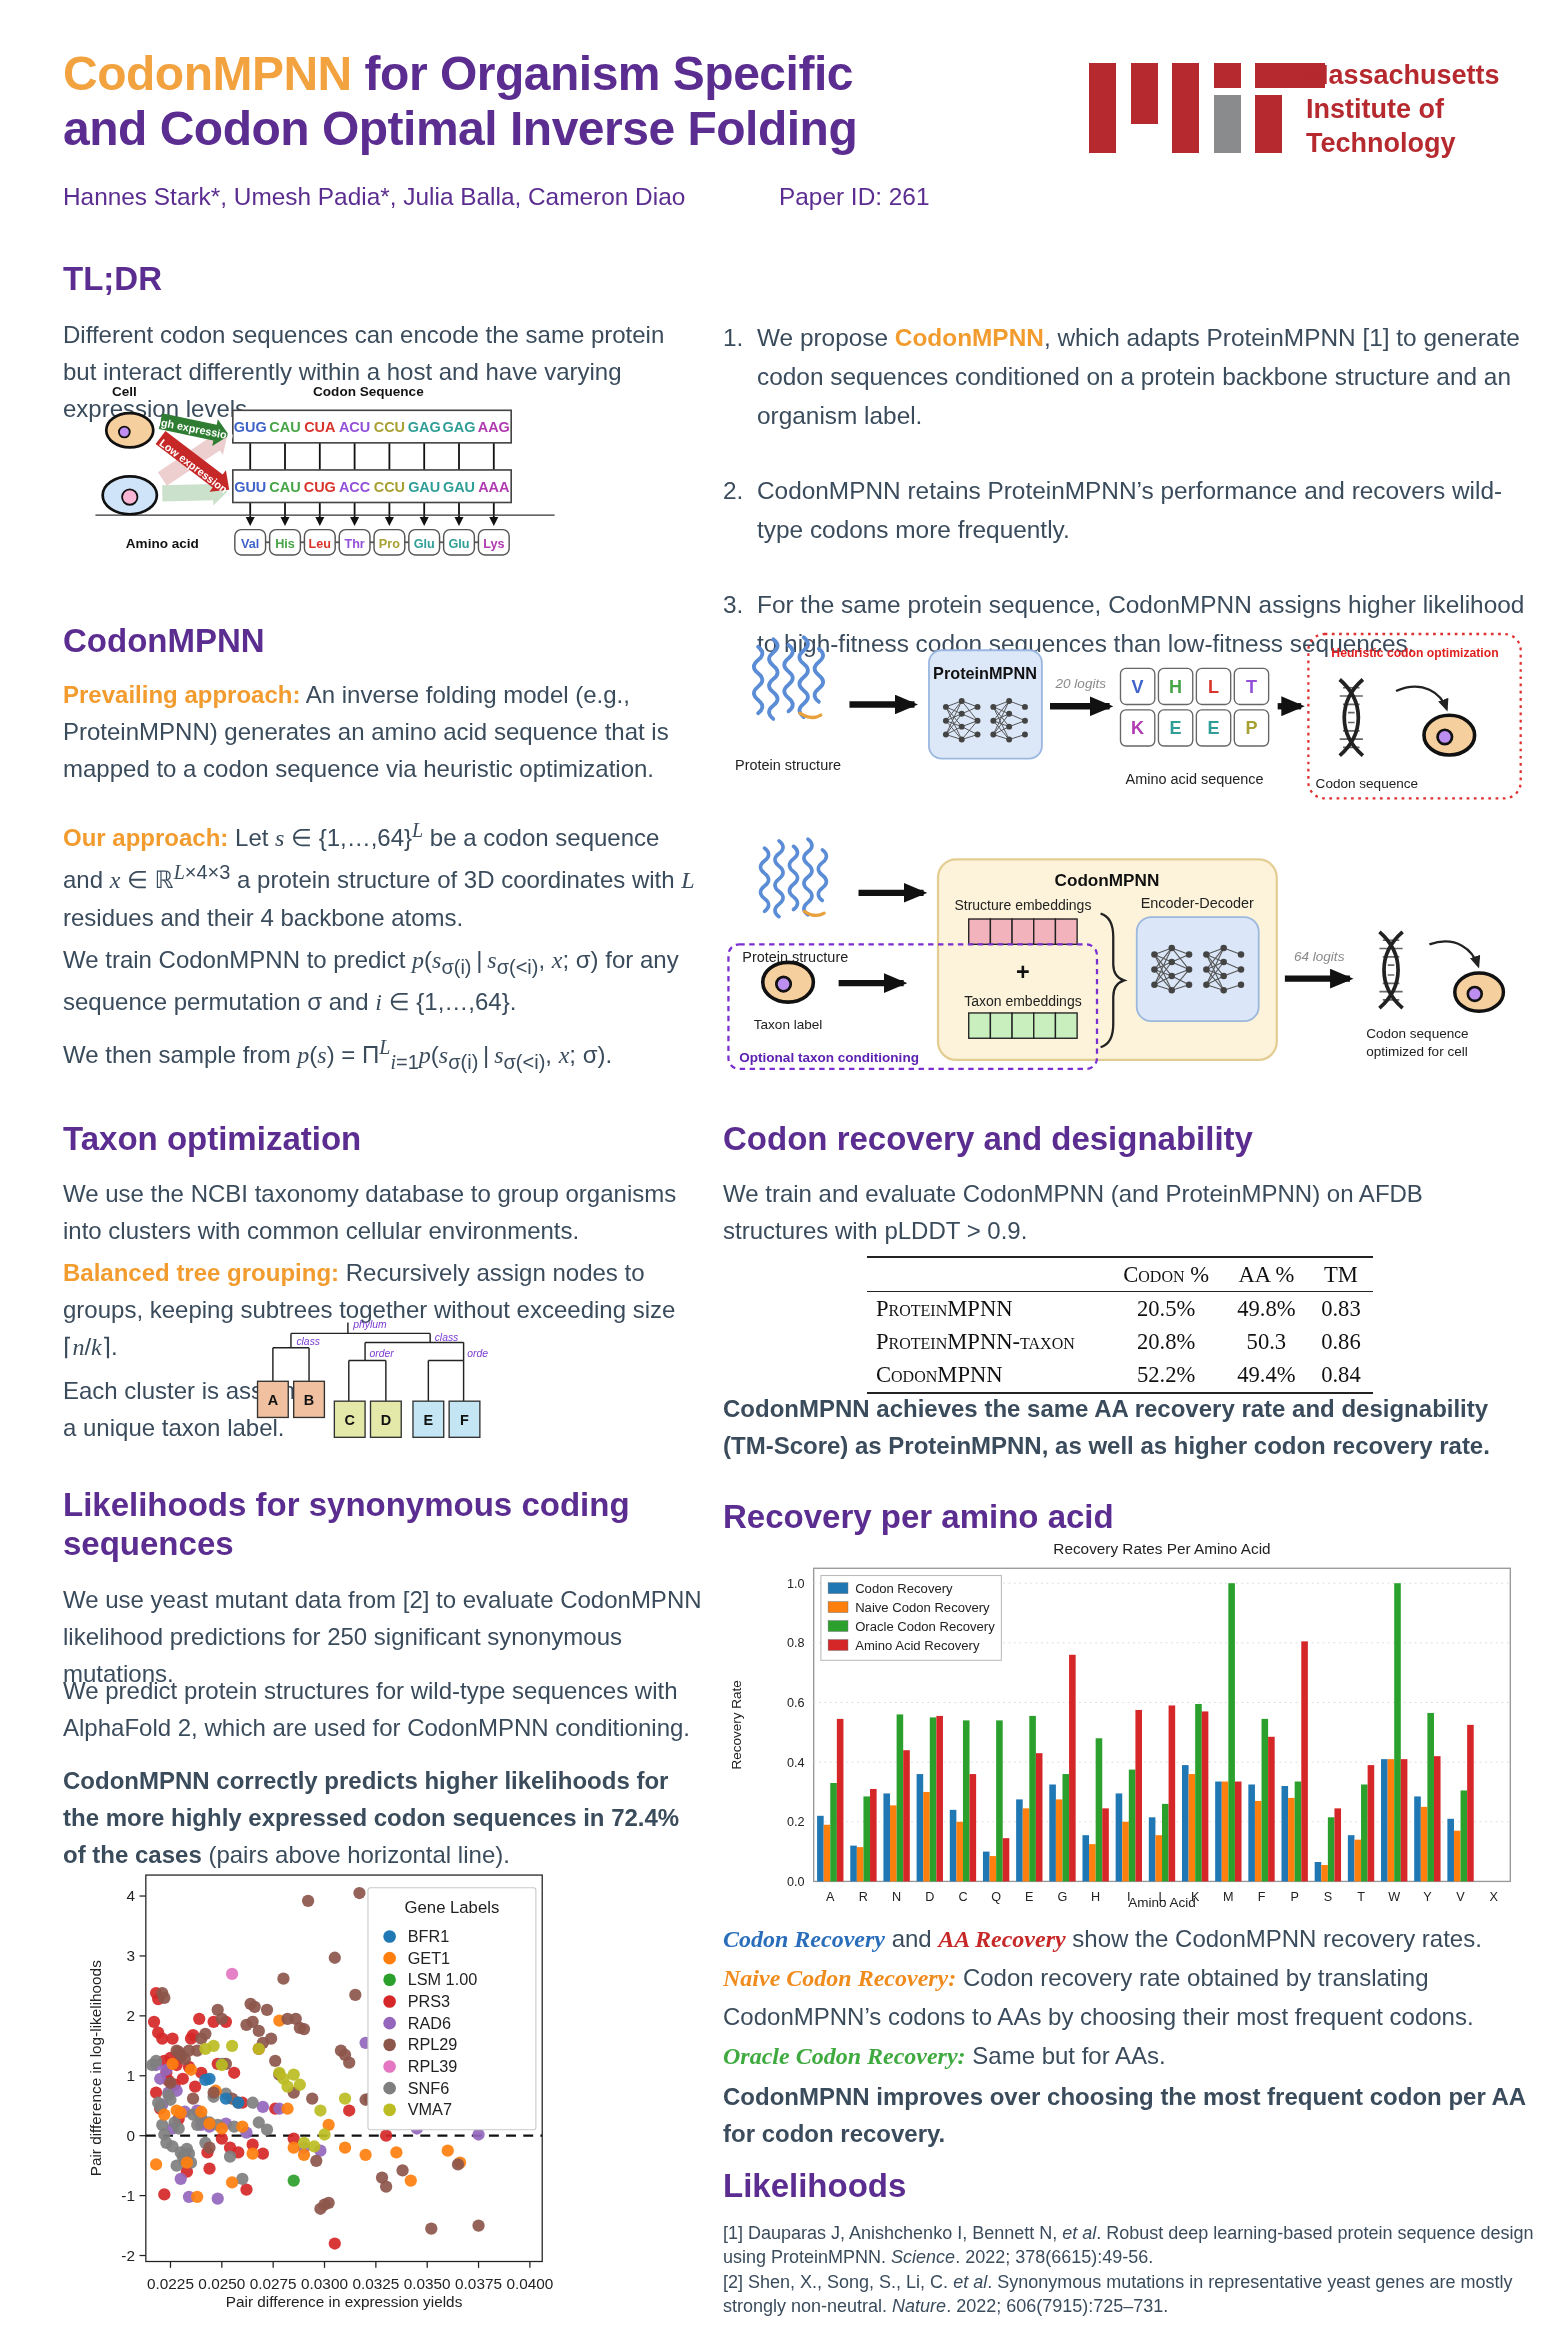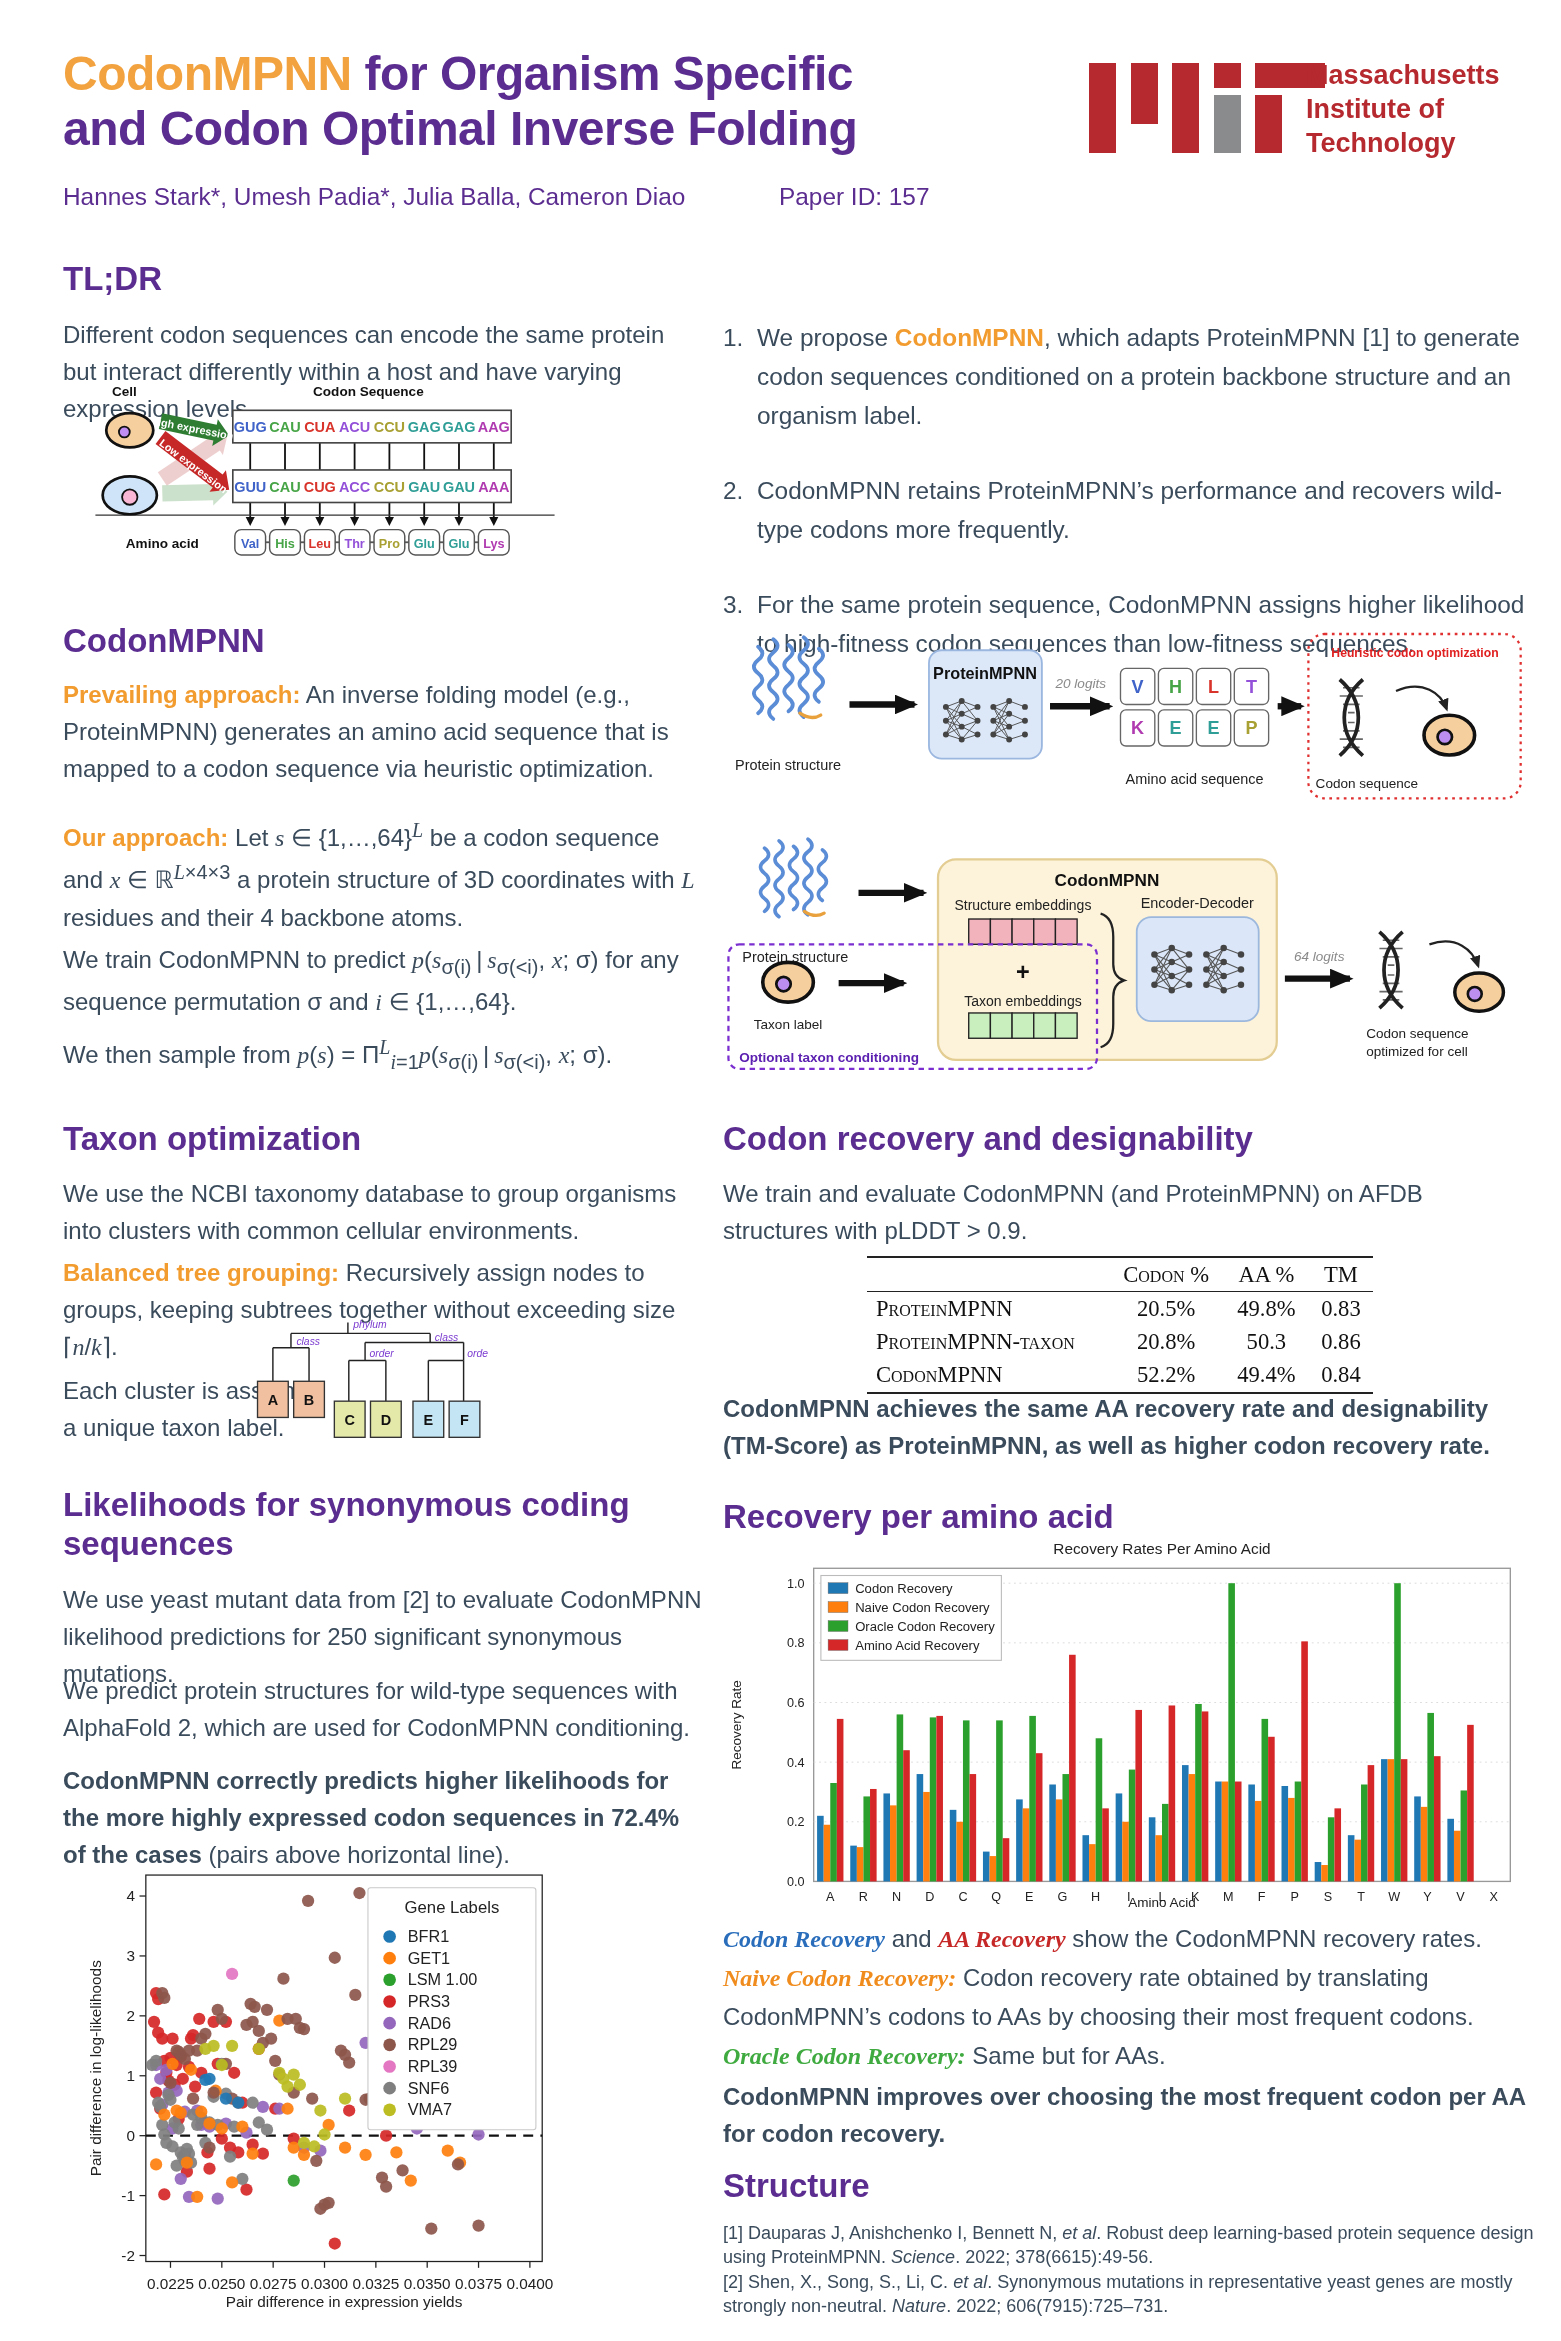--- a/index.html
+++ b/index.html
@@ -138,21 +138,21 @@
     </symbol>
   </defs>
 </svg>
 
 <div id="title" class="abs" style="left:63px;top:47px;width:1003px;">
   <div><span class="t-orange">CodonMPNN</span><span class="t-purple"> for Organism Specific</span></div>
   <div class="t-purple">and Codon Optimal Inverse Folding</div>
 </div>
 <div id="authors-row" class="abs" style="left:63px;top:183px;width:994px;">
   <span>Hannes Stark*, Umesh Padia*, Julia Balla, Cameron Diao</span>
-  <span class="abs" style="left:716px;top:0;">Paper ID: 157</span>
+  <span class="abs" style="left:716px;top:0;">Paper ID: 261</span>
 </div>
 
 <div class="abs" style="left:1089px;top:63px;width:434px;height:117px;">
   <div class="abs" style="left:0;top:0;display:flex;gap:14.5px;align-items:flex-start;">
     <div class="mit-red" style="width:27px;height:90px;"></div>
     <div class="mit-red" style="width:27px;height:61px;"></div>
     <div class="mit-red" style="width:27px;height:90px;"></div>
     <div style="display:flex;flex-direction:column;gap:7.2px;">
       <div class="mit-red" style="width:27px;height:25px;"></div>
       <div class="mit-gray" style="width:27px;height:58px;"></div>
@@ -845,18 +845,18 @@
     <text x="146" y="128" font-size="14.5" fill="#222">Amino Acid Recovery</text>
   </svg>
 
 <div class="abs body-text" style="left:723px;top:1920px;width:818px;line-height:1.62;">
   <div><span class="cb"><i>Codon Recovery</i></span> and <span class="cr"><i>AA Recovery</i></span> show the CodonMPNN recovery rates.</div>
   <div><span class="co"><i>Naive Codon Recovery:</i></span> Codon recovery rate obtained by translating CodonMPNN’s codons to AAs by choosing their most frequent codons.</div>
   <div><span class="cg"><i>Oracle Codon Recovery:</i></span> Same but for AAs.</div>
 </div>
 <div class="abs body-text boldclaim" style="left:723px;top:2078px;width:813px;">CodonMPNN improves over choosing the most frequent codon per AA for codon recovery.</div>
 
-<div class="abs h1" style="left:723px;top:2167px;">Structure</div>
+<div class="abs h1" style="left:723px;top:2167px;">Likelihoods</div>
 <div id="refs" class="abs" style="left:723px;top:2221px;width:813px;">
   <div>[1] Dauparas J, Anishchenko I, Bennett N, <i>et al</i>. Robust deep learning-based protein sequence design using ProteinMPNN. <i>Science</i>. 2022; 378(6615):49-56.</div>
   <div>[2] Shen, X., Song, S., Li, C. <i>et al</i>. Synonymous mutations in representative yeast genes are mostly strongly non-neutral. <i>Nature</i>. 2022; 606(7915):725–731.</div>
 </div>
 
 
 </body></html>

